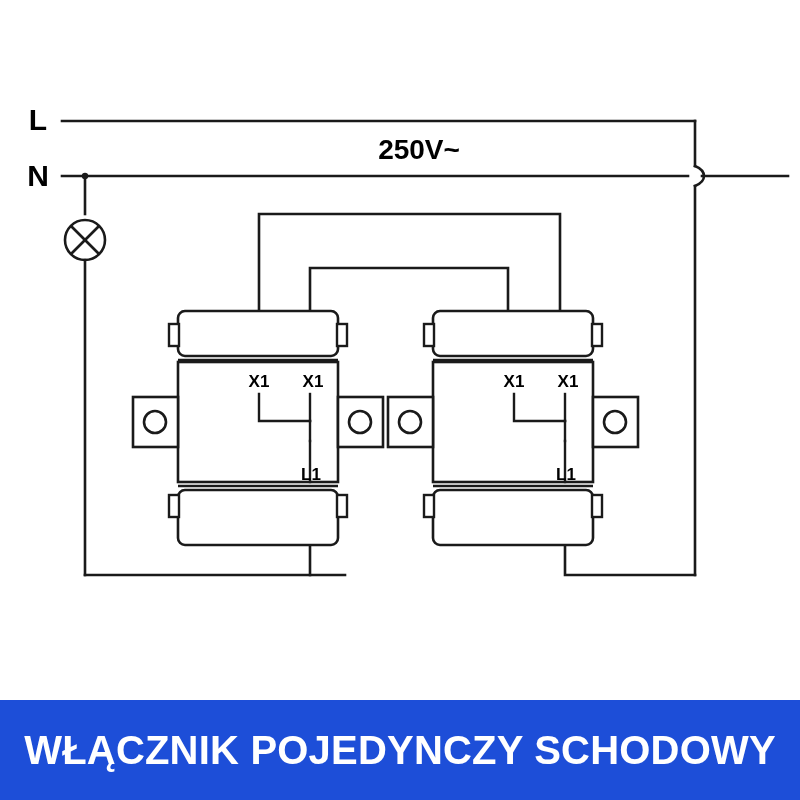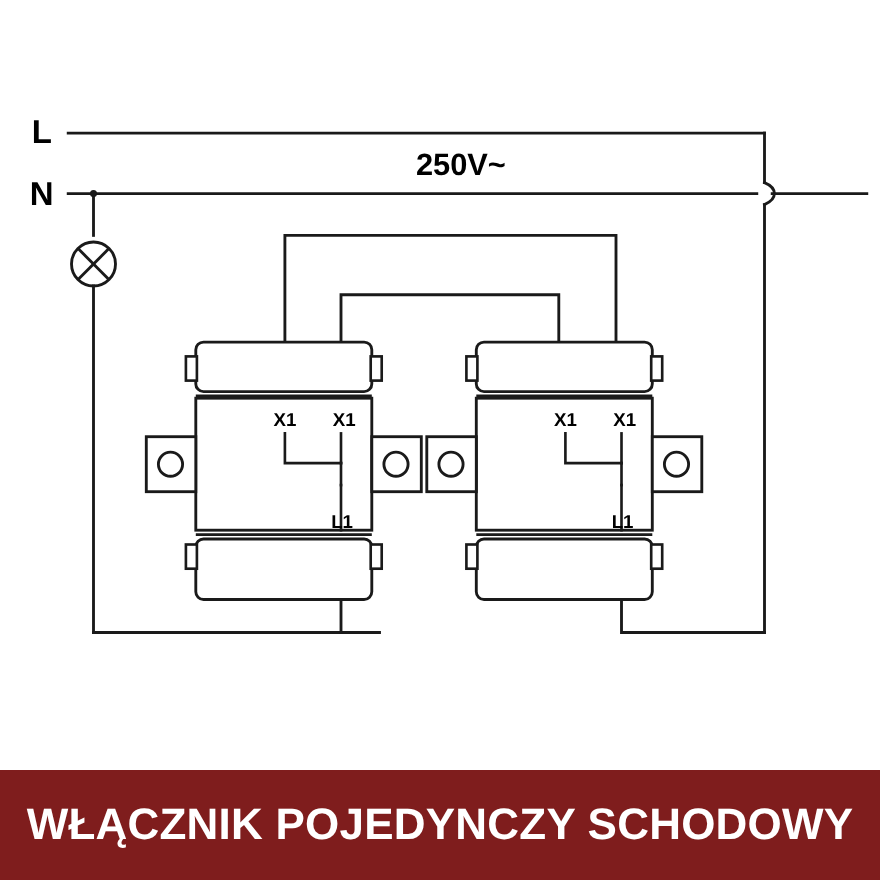--- a/index.html
+++ b/index.html
@@ -27,21 +27,21 @@
     width: 800px;
     height: 800px;
     display: block;
   }
   .caption-bar {
     position: absolute;
     left: 0;
     top: 700px;
     width: 800px;
     height: 100px;
-    background: #7f1d1d;
+    background: #1d4ed8;
     display: flex;
     align-items: center;
     justify-content: center;
   }
   .caption-text {
     color: #ffffff;
     font-family: "Liberation Sans", sans-serif;
     font-weight: bold;
     font-size: 40px;
     letter-spacing: 0.2px;

